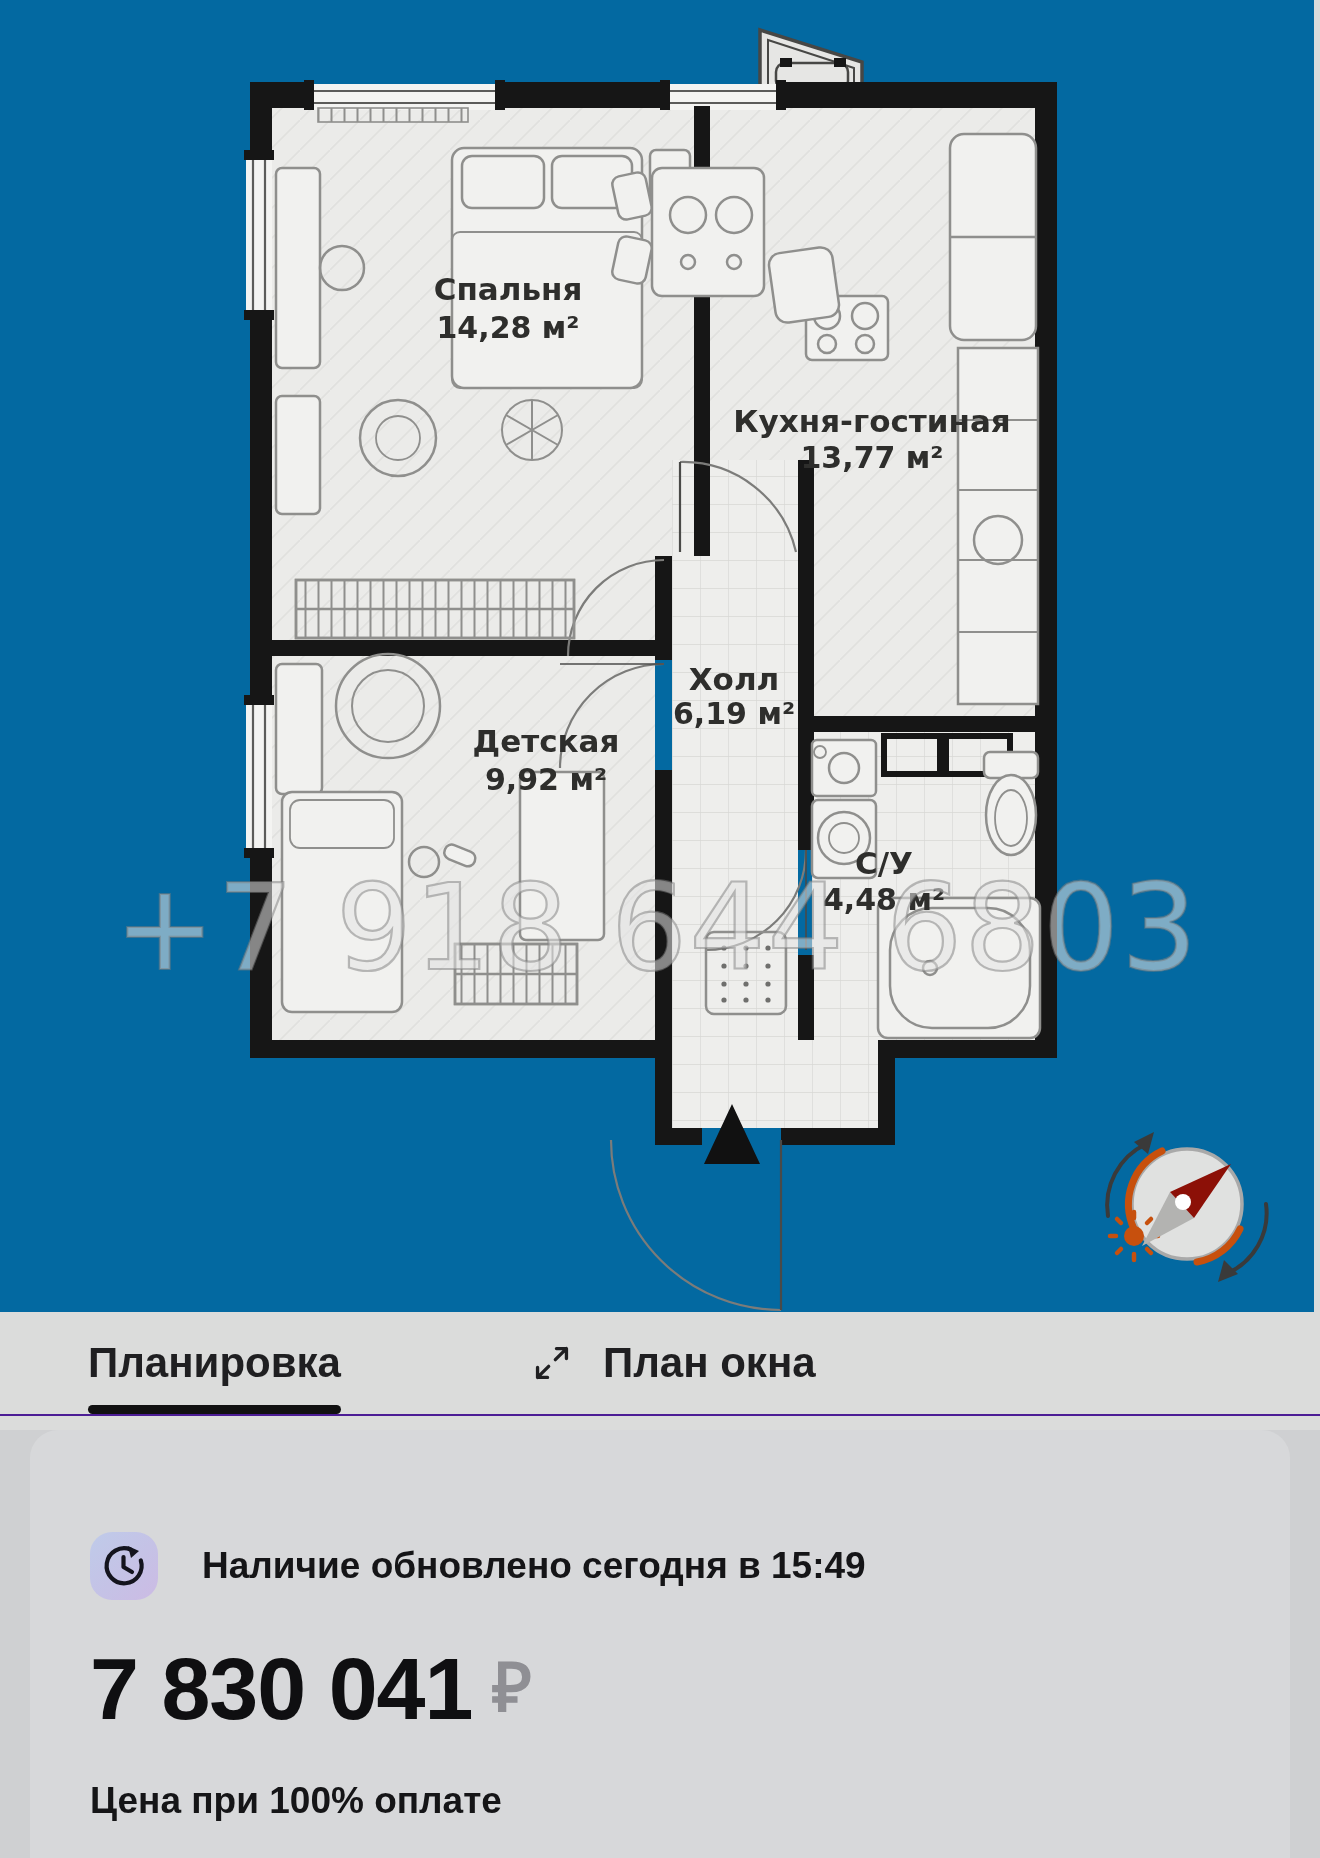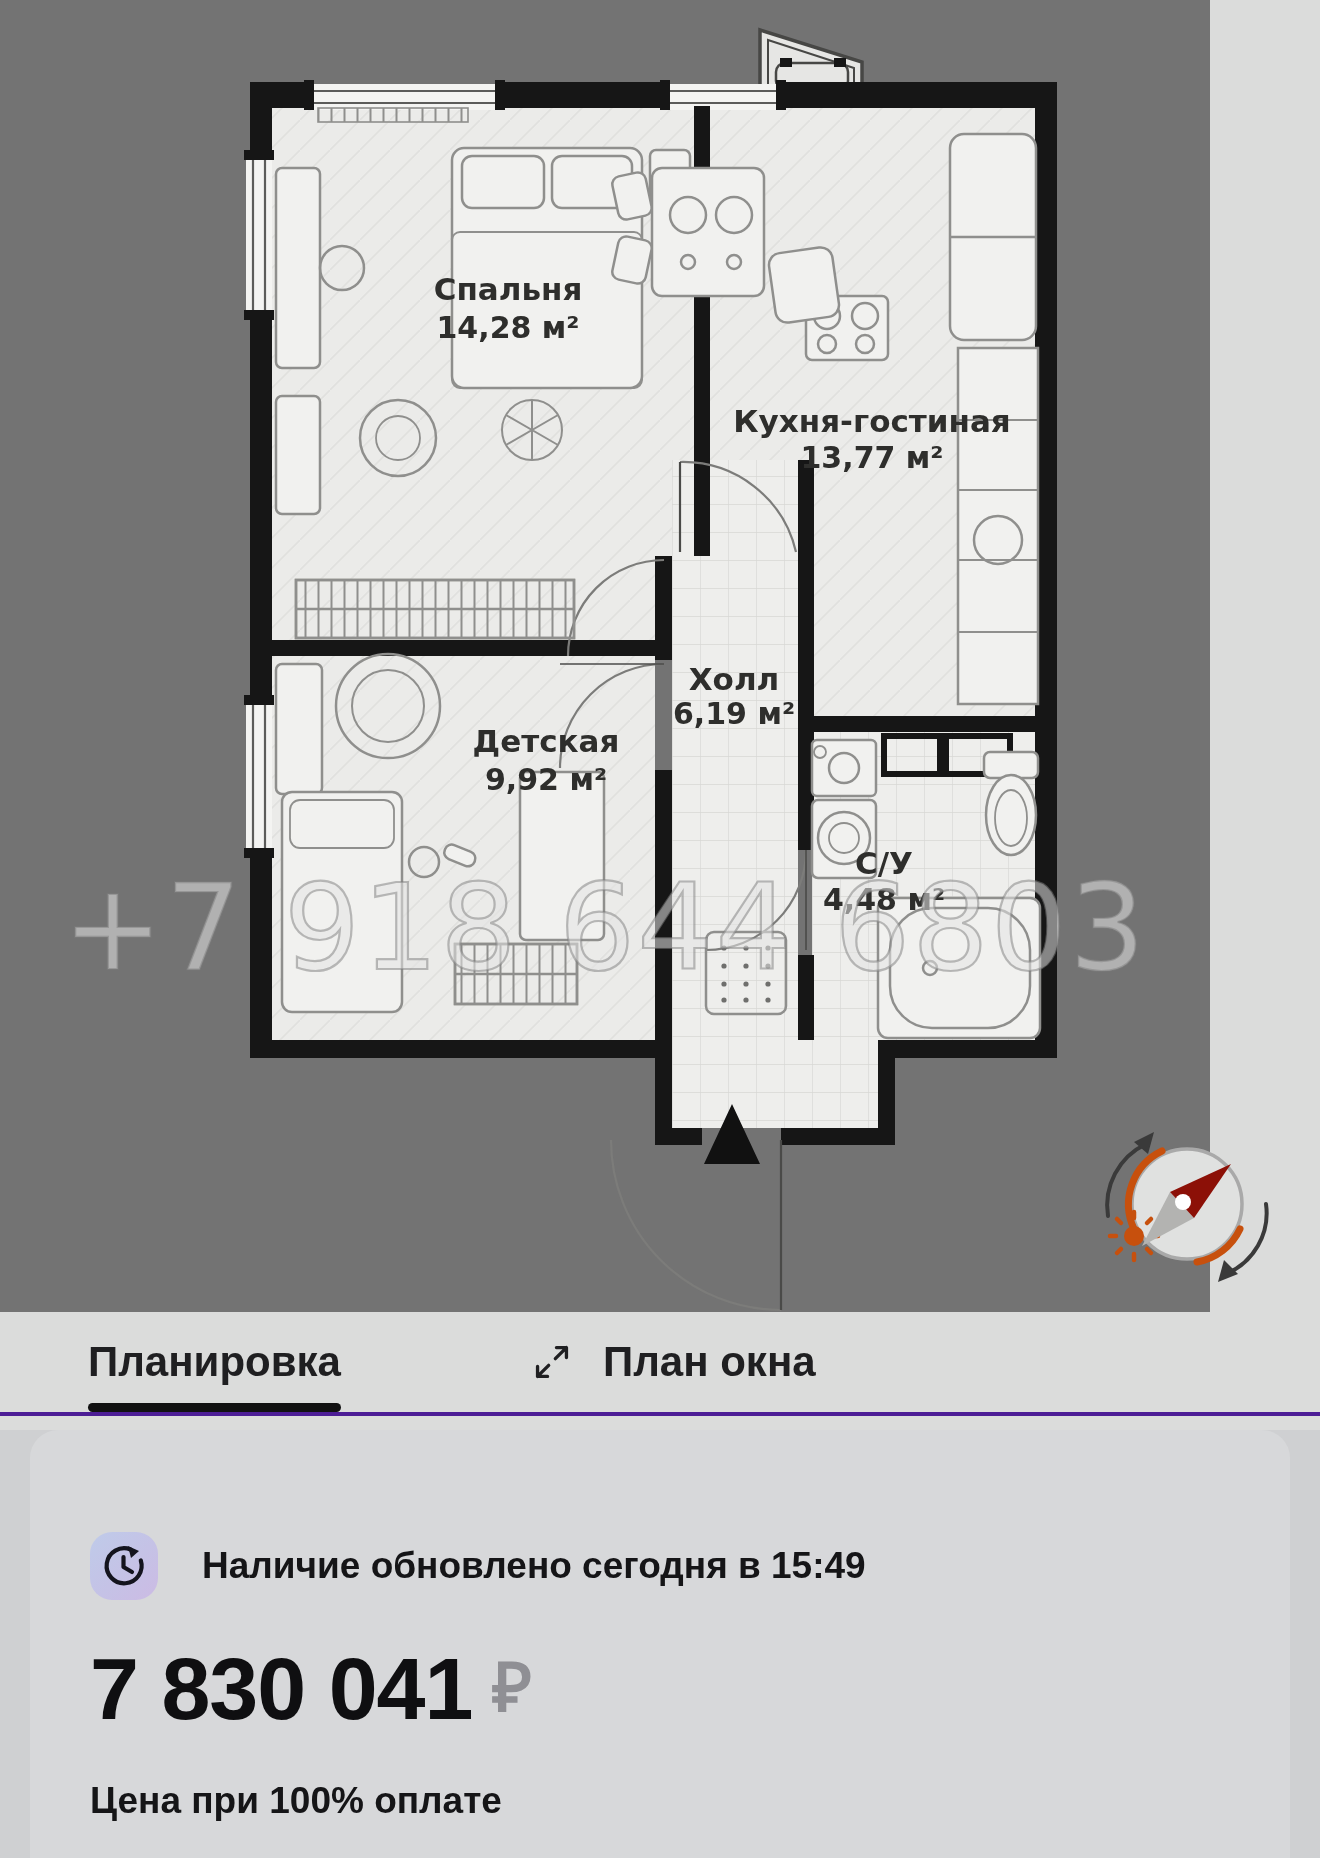--- a/index.html
+++ b/index.html
@@ -1,31 +1,31 @@
 <!DOCTYPE html>
 <html><head>
 <meta charset="utf-8">
 <style>
   * { margin:0; padding:0; box-sizing:border-box; }
   html,body { width:1320px; height:1858px; background:#dbdcdb; overflow:hidden;
               font-family:"Liberation Sans", sans-serif; }
 
   
-  .plan-area { position:relative; width:1210px; height:1312px; background:#737373; }
+  .plan-area { position:relative; width:1314px; height:1312px; background:#0369a1; }
   .plan-svg  { position:absolute; left:0; top:0; }
   .watermark { position:absolute; left:0; right:0; top:858px; text-align:center;
                font-family:"DejaVu Sans", sans-serif; font-size:120px; font-weight:400;
                letter-spacing:2px; white-space:nowrap;
                color:rgba(228,228,228,0.55);
                -webkit-text-stroke:2.2px rgba(125,125,125,0.5);
                pointer-events:none; }
 
   
   .tabs { position:relative; height:104px; display:flex; align-items:center;
-          padding-left:88px; border-bottom:4px solid #4c1d95; }
+          padding-left:88px; border-bottom:2px solid #4c1d95; }
   .tab  { position:relative; height:100%; display:flex; align-items:center;
           font-size:42px; font-weight:700; color:#1f1f21; cursor:pointer; }
   .tab-plan   { margin-right:88px; }
   .expand-btn { margin-left:103px; margin-right:31px; display:flex; align-items:center; cursor:pointer; }
   .tab.active::after { content:""; position:absolute; left:0; right:0; bottom:0;
                        height:9px; background:#111; border-radius:5px; }
 
   
   .sheet { background:#cfd0d2; height:442px; }
   .card  { margin:14px 30px 0; height:428px; background:#d7d8da;

